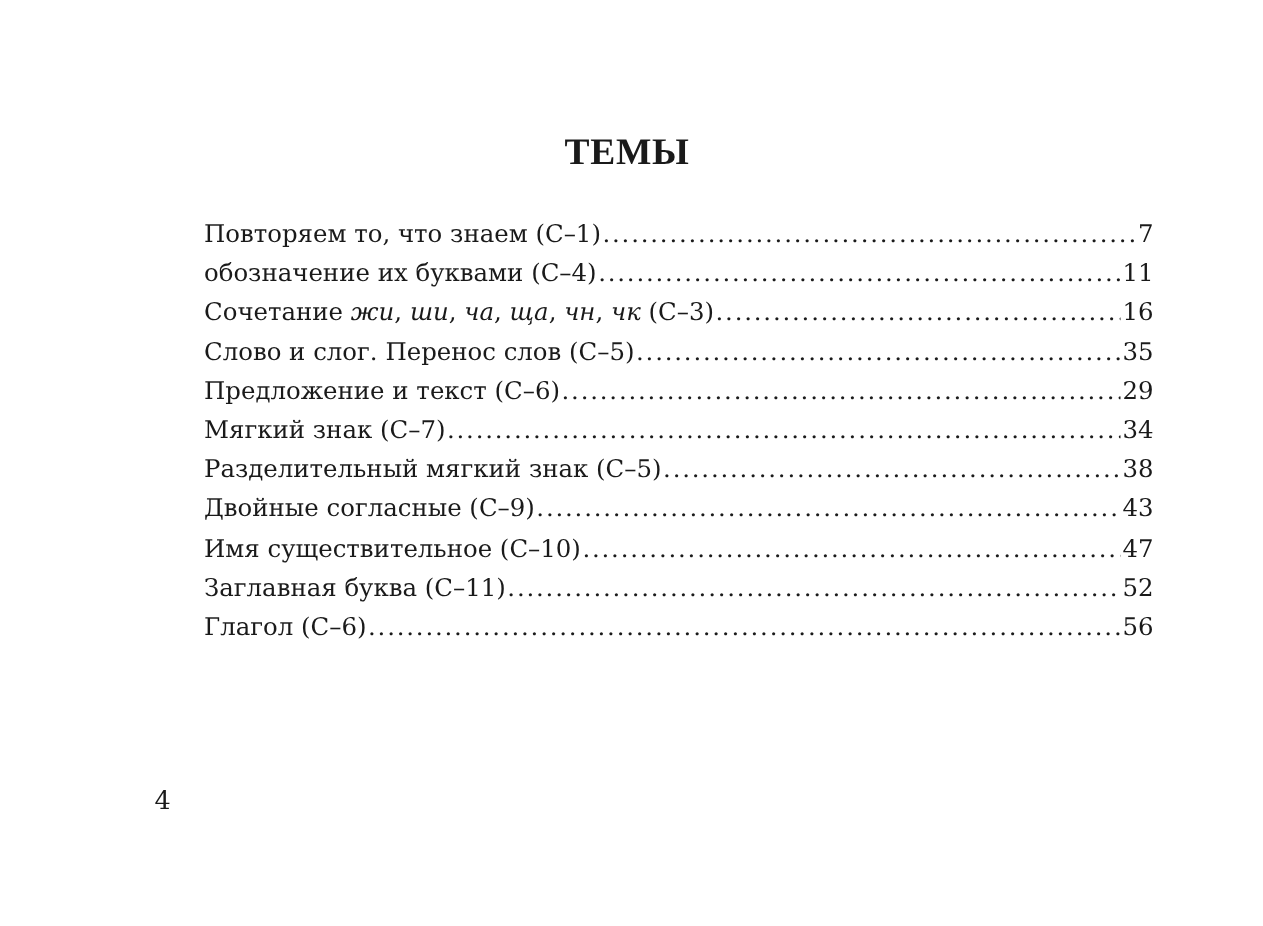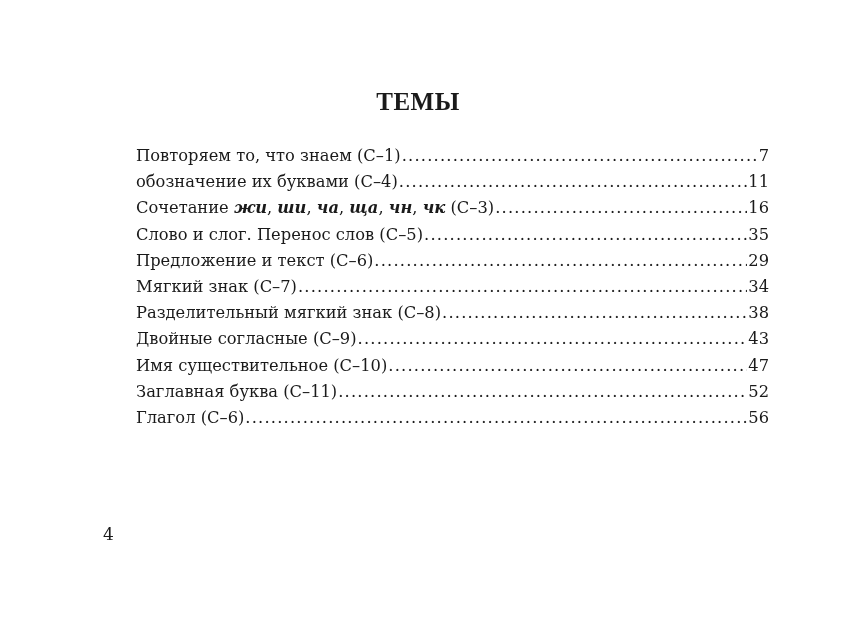--- a/index.html
+++ b/index.html
@@ -6,21 +6,21 @@
   body { width:842px; height:617px; position:relative; overflow:hidden;
          font-family:"DejaVu Serif", "Liberation Serif", serif; color:#1a1a1a; }
   .title { position:absolute; left:0; width:836px; top:88px; text-align:center;
            font-family:Liberation Serif, serif; font-weight:bold; font-size:25px; letter-spacing:0.5px; }
   .toc { position:absolute; left:103px; top:143px; width:633px;margin-left:33px; }
   .row { display:flex; align-items:baseline; height:26.2px; font-size:16.3px; line-height:26.2px; white-space:nowrap; }
   .row .label { flex:0 0 auto; }
   .row .dots { flex:1 1 auto; overflow:hidden; margin:0 1px; }
   .row .dots::after { content:"......................................................................................................................................................"; letter-spacing:1.2px; }
   .row .page { flex:0 0 auto; }
-  .it { font-style:italic;font-weight:bold; }
+  .it { font-style:italic; }
   .pagenum { position:absolute; left:103px; top:524px; font-size:17px; }
 </style>
 </head>
 <body>
 
 <div class="title">ТЕМЫ</div>
 
 <div class="toc">
   <div class="row">
     <span class="label">Повторяем то, что знаем (С–1) </span>
@@ -46,21 +46,21 @@
     <span class="label">Предложение и текст (С–6)</span>
     <span class="dots"></span>
     <span class="page">29</span>
   </div>
   <div class="row">
     <span class="label">Мягкий знак (С–7)</span>
     <span class="dots"></span>
     <span class="page">34</span>
   </div>
   <div class="row">
-    <span class="label">Разделительный мягкий знак (С–8) </span>
+    <span class="label">Разделительный мягкий знак (С–5) </span>
     <span class="dots"></span>
     <span class="page">38</span>
   </div>
   <div class="row">
     <span class="label">Двойные согласные (С–9)</span>
     <span class="dots"></span>
     <span class="page">43</span>
   </div>
   <div class="row">
     <span class="label">Имя существительное (С–10)</span>

